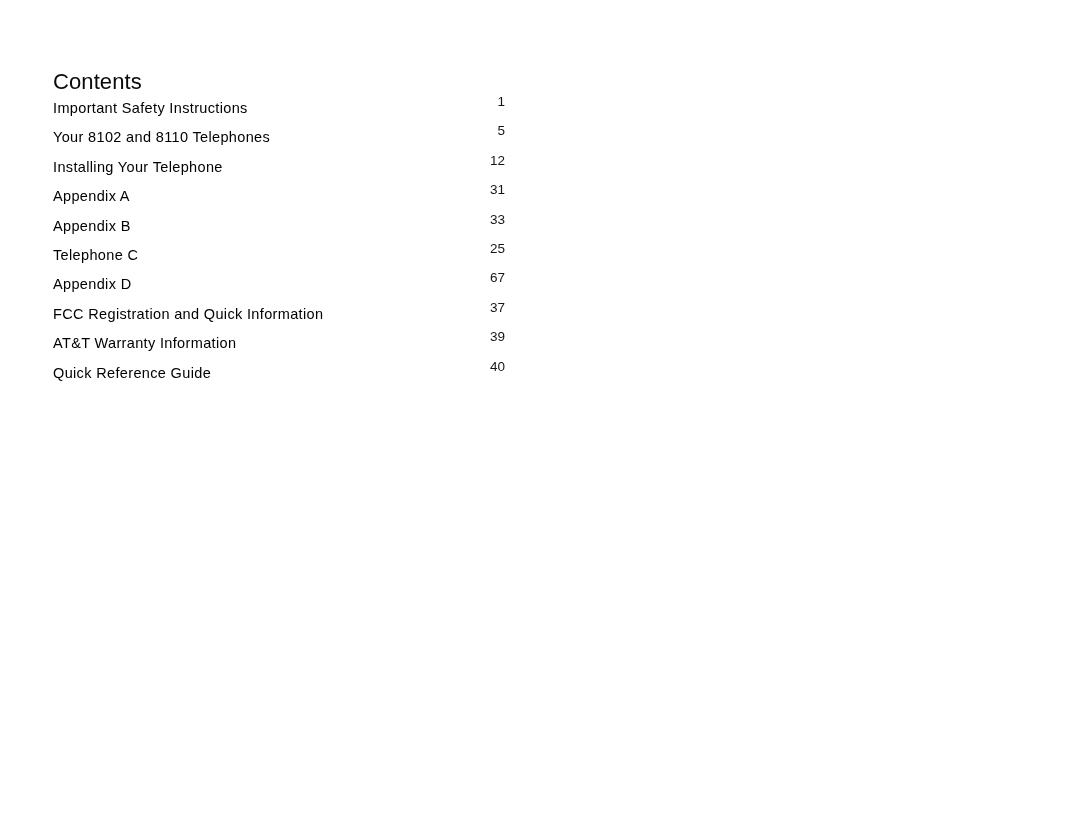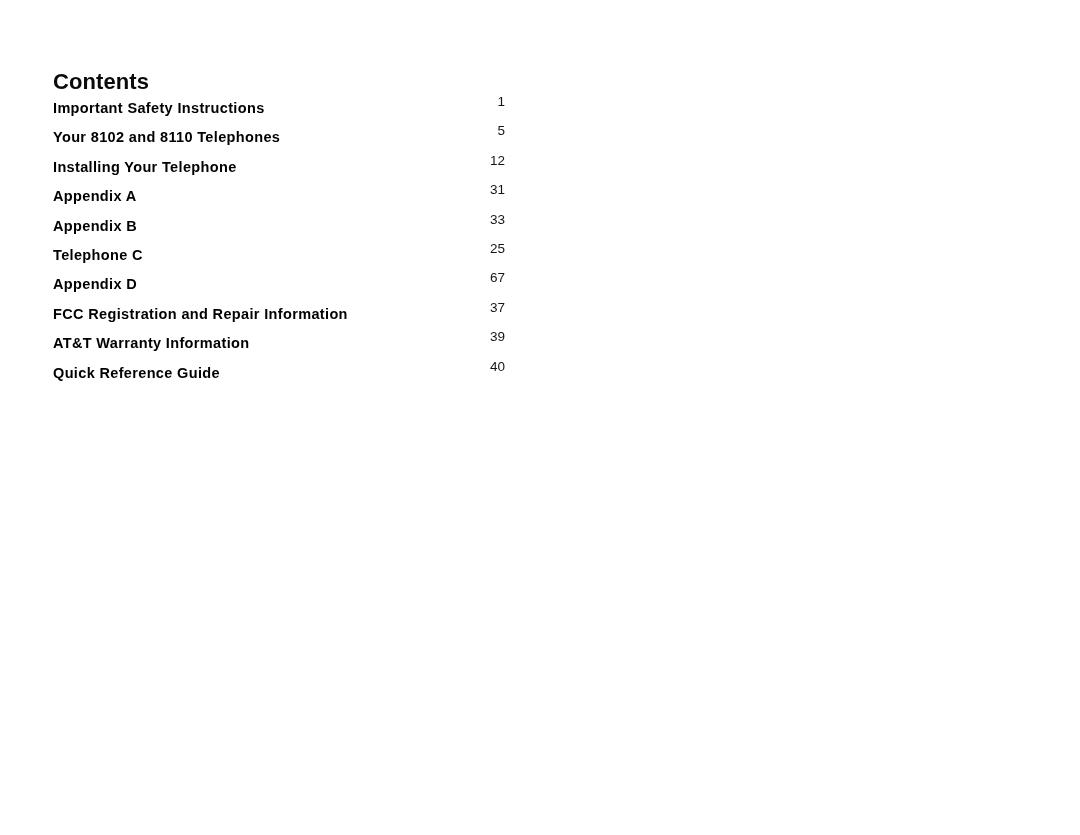--- a/index.html
+++ b/index.html
@@ -23,21 +23,21 @@
     inset: 0;
     background: #ffffff;
   }
 
   
   .toc-heading {
     position: absolute;
     left: 53px;
     top: 54px;
     font-size: 22px;
-    font-weight: bold;
+    font-weight: normal;
     letter-spacing: 0.1px;
     line-height: 26px;
     color: #0a0a0a;
     white-space: nowrap;
   }
 
   
   .toc-list {
     position: absolute;
     left: 53px;
@@ -48,21 +48,21 @@
   .toc-row {
     position: relative;
     height: 29.4px;
   }
 
   .toc-entry-label {
     position: absolute;
     left: 0;
     top: 4px;
     font-size: 14.5px;
-    font-weight: bold;
+    font-weight: normal;
     letter-spacing: 0.35px;
     line-height: 18px;
     color: #000000;
     white-space: nowrap;
   }
 
   .toc-entry-page {
     position: absolute;
     right: 0;
     top: -2px;
@@ -106,21 +106,21 @@
       </div>
       <div class="toc-row">
         <span class="toc-entry-label">Telephone C</span>
         <span class="toc-entry-page">25</span>
       </div>
       <div class="toc-row">
         <span class="toc-entry-label">Appendix D</span>
         <span class="toc-entry-page">67</span>
       </div>
       <div class="toc-row">
-        <span class="toc-entry-label">FCC Registration and Repair Information</span>
+        <span class="toc-entry-label">FCC Registration and Quick Information</span>
         <span class="toc-entry-page">37</span>
       </div>
       <div class="toc-row">
         <span class="toc-entry-label">AT&amp;T Warranty Information</span>
         <span class="toc-entry-page">39</span>
       </div>
       <div class="toc-row">
         <span class="toc-entry-label">Quick Reference Guide</span>
         <span class="toc-entry-page">40</span>
       </div>

